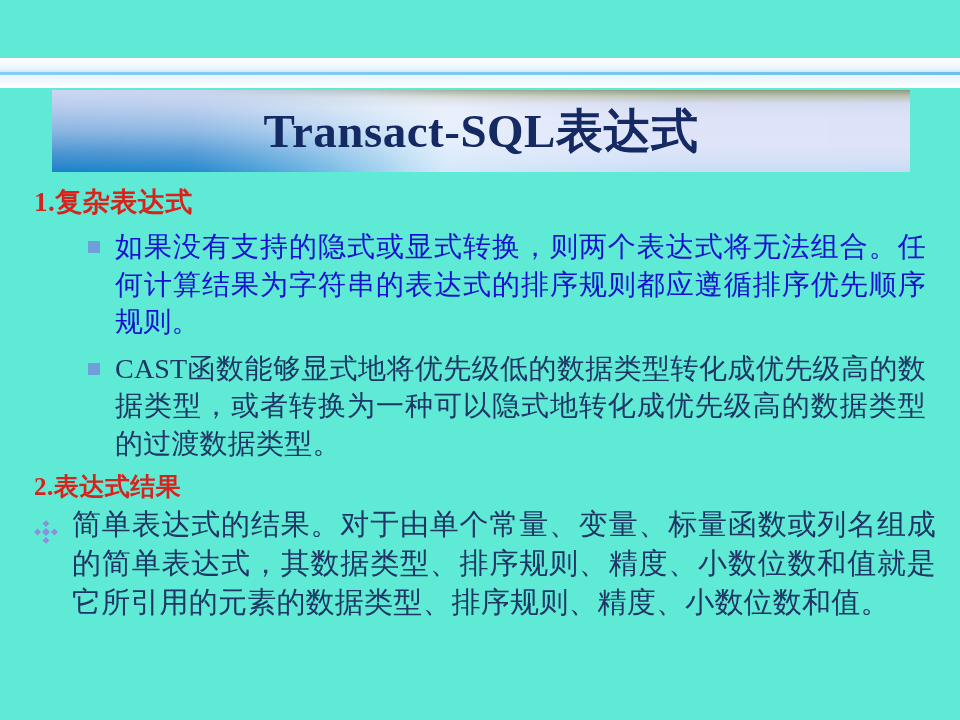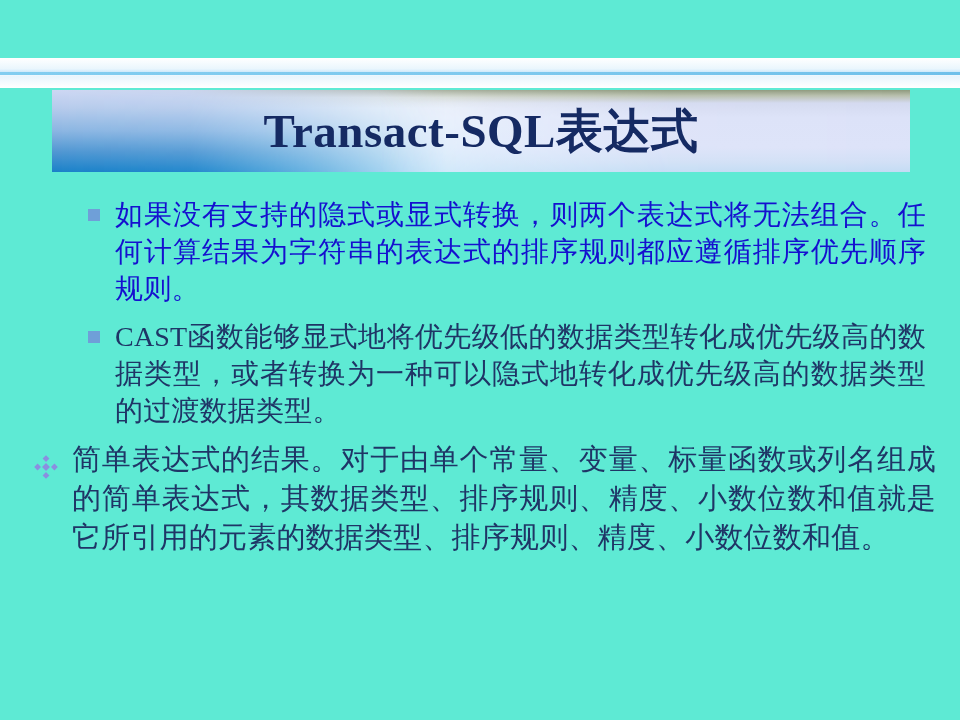--- a/index.html
+++ b/index.html
@@ -212,33 +212,35 @@
     <div class="top-rule-glow"></div>
     <div class="top-rule-line"></div>
   </div>
 
   <div class="title-banner">
     <div class="title-text">Transact-SQL表达式</div>
   </div>
 
   <div class="body">
 
+    <div class="section-heading">1.复杂表达式</div>
 
     <div class="bullet-lvl2 blue">
       <span class="sq"></span>
       <span>如果没有支持的隐式或显式转换，则两个表达式将无法组合。任何计算结果为字符串的表达式的排序规则都应遵循排序优先顺序规则。</span>
     </div>
 
     <div class="bullet-lvl2 navy">
       <span class="sq"></span>
       <span>CAST函数能够显式地将优先级低的数据类型转化成优先级高的数据类型，或者转换为一种可以隐式地转化成优先级高的数据类型的过渡数据类型。</span>
     </div>
 
     <div class="spacer-sm"></div>
 
+    <div class="section-heading second">2.表达式结果</div>
 
     <div class="bullet-lvl1">
       <span class="diamond">
         <svg viewBox="0 0 24 24" width="24" height="24" aria-hidden="true">
           <g fill="#8a8fe0">
             <rect x="9.2" y="9.2" width="5.6" height="5.6" transform="rotate(45 12 12)"></rect>
             <rect x="9.6" y="1.2" width="4.8" height="4.8" transform="rotate(45 12 3.6)"></rect>
             <rect x="9.6" y="18.0" width="4.8" height="4.8" transform="rotate(45 12 20.4)"></rect>
             <rect x="1.2" y="9.6" width="4.8" height="4.8" transform="rotate(45 3.6 12)"></rect>
             <rect x="18.0" y="9.6" width="4.8" height="4.8" transform="rotate(45 20.4 12)"></rect>

